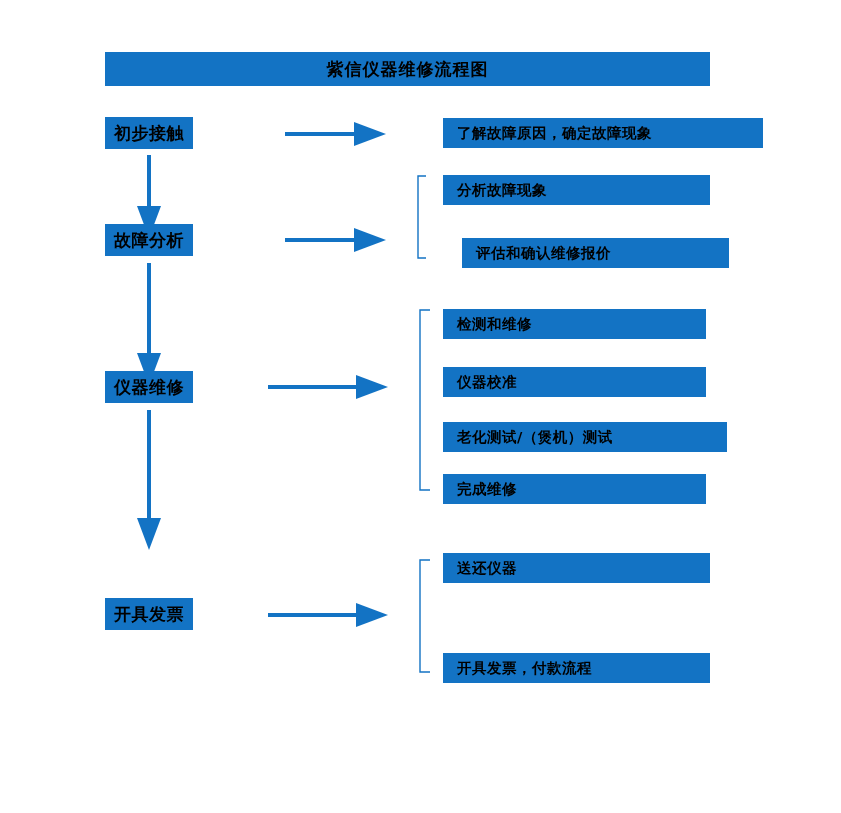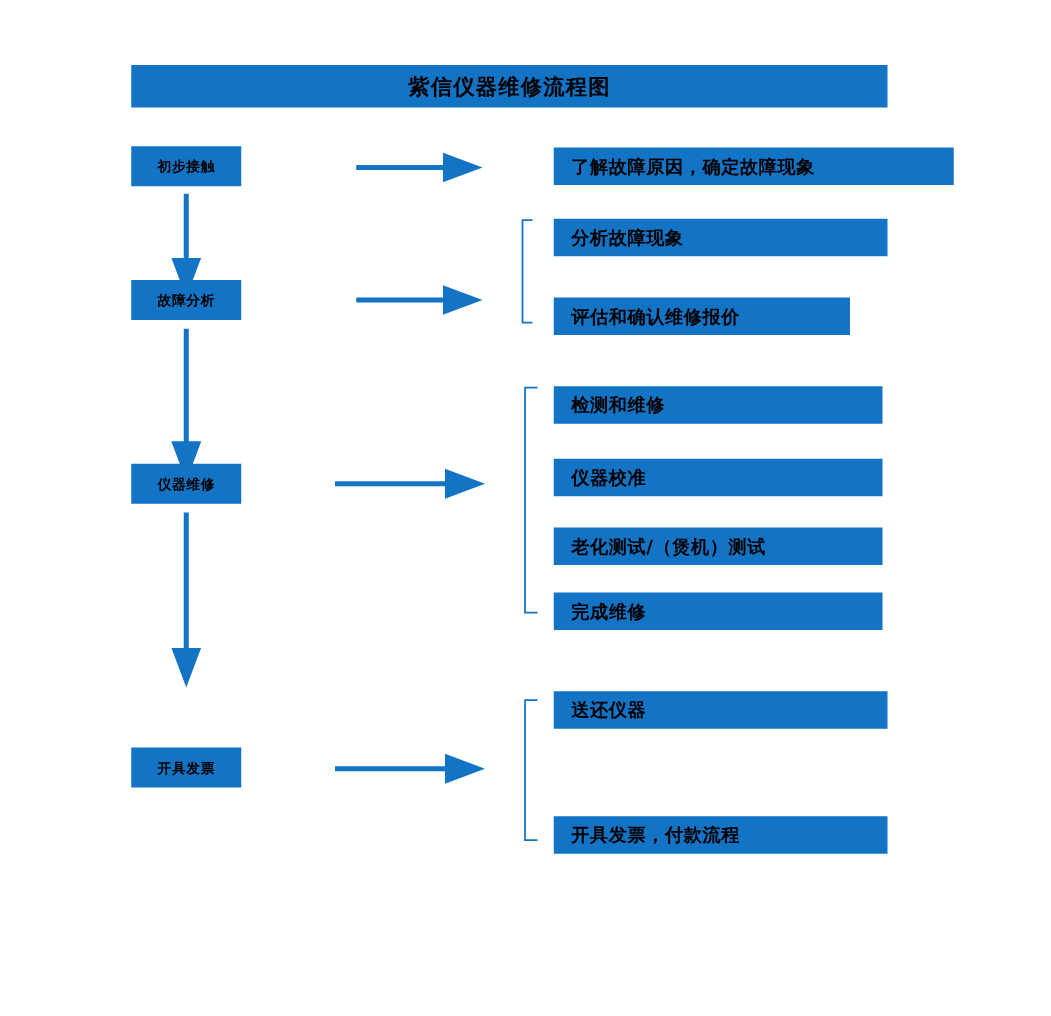--- a/index.html
+++ b/index.html
@@ -40,44 +40,44 @@
     height: 34px;
     justify-content: center;
     font-size: 17px;
     letter-spacing: 1px;
   }
 
   .stage-box {
     width: 88px;
     height: 32px;
     justify-content: center;
-    font-size: 11px;
+    font-size: 17px;
     letter-spacing: 0.5px;
   }
 
   .detail-box {
     height: 30px;
     padding-left: 14px;
     font-size: 14.5px;
     letter-spacing: 0.5px;
   }
 
   
   #stage-1 { left: 105px; top: 117px; }
   #stage-2 { left: 105px; top: 224px; }
   #stage-3 { left: 105px; top: 371px; }
   #stage-4 { left: 105px; top: 598px; }
 
   
   #detail-1-1 { left: 443px; top: 118px;  width: 320px; }
   #detail-2-1 { left: 443px; top: 175px;  width: 267px; }
-  #detail-2-2 { left: 443px; top: 238px;  width: 237px; font-family: Liberation Mono, monospace; }
+  #detail-2-2 { left: 462px; top: 238px;  width: 267px; font-family: Liberation Mono, monospace; }
   #detail-3-1 { left: 443px; top: 309px;  width: 263px; }
   #detail-3-2 { left: 443px; top: 367px;  width: 263px; }
-  #detail-3-3 { left: 443px; top: 422px;  width: 263px; }
+  #detail-3-3 { left: 443px; top: 422px;  width: 284px; }
   #detail-3-4 { left: 443px; top: 474px;  width: 263px; }
   #detail-4-1 { left: 443px; top: 553px;  width: 267px; }
   #detail-4-2 { left: 443px; top: 604px;  width: 267px; }
   #detail-4-3 { left: 443px; top: 653px;  width: 267px; text-align: center; }
 
   svg.lines {
     position: absolute;
     left: 0;
     top: 0;
     width: 841px;

